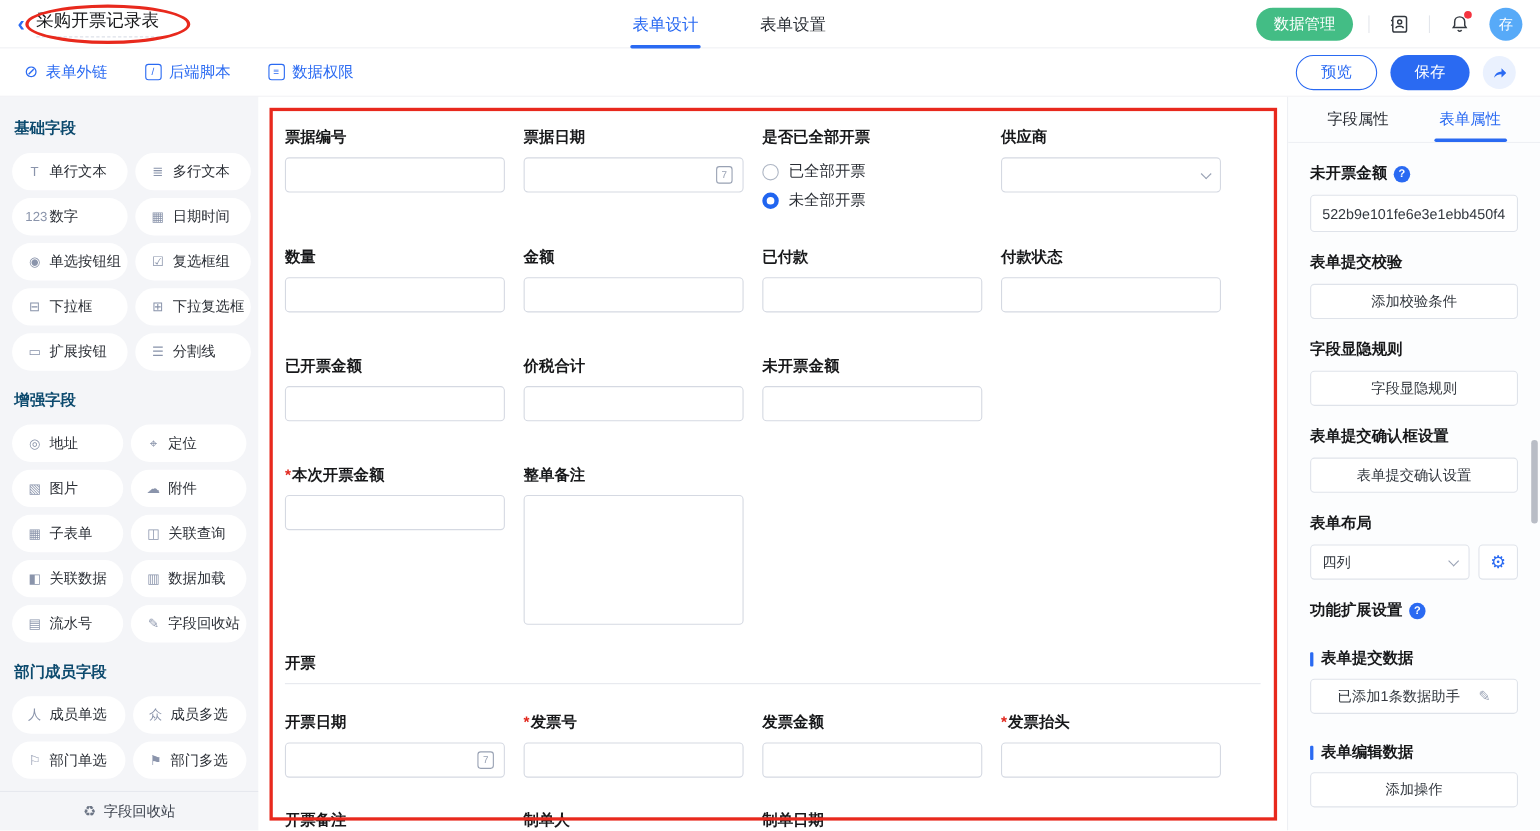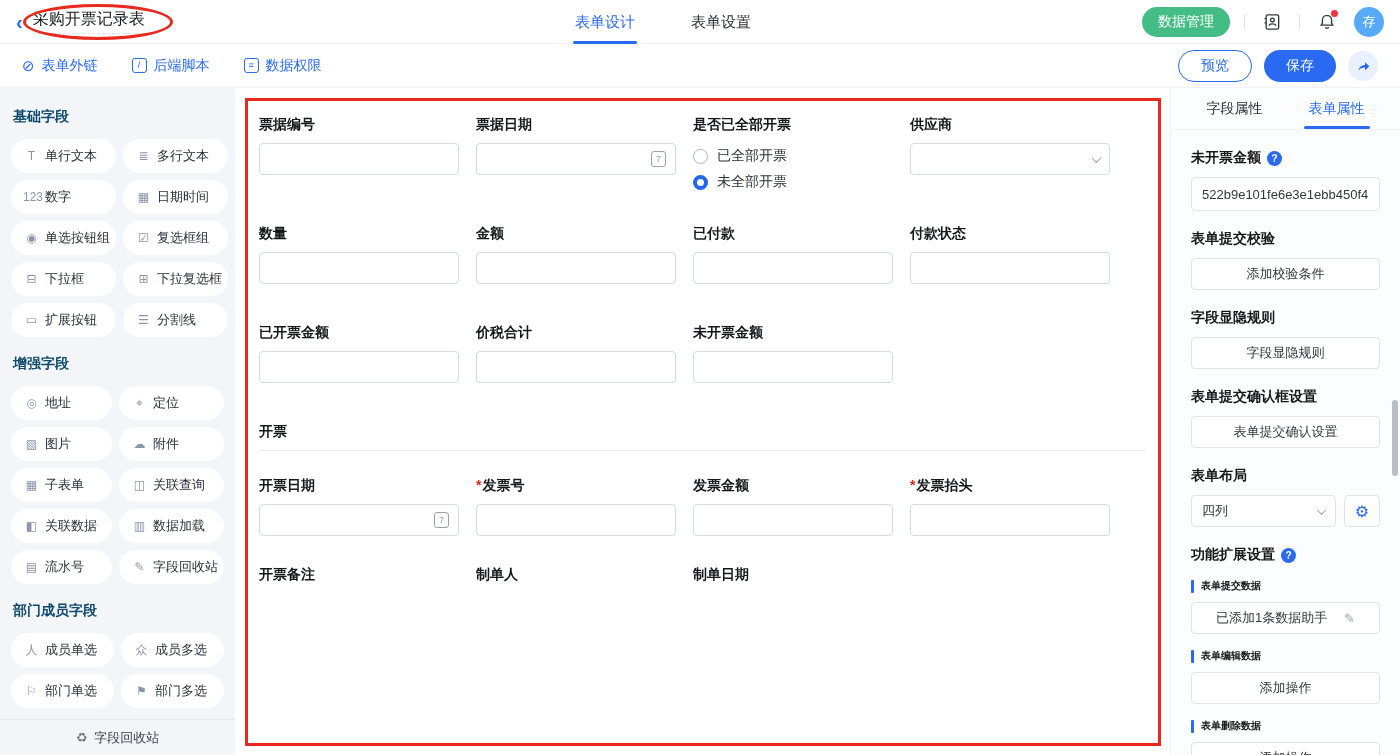--- a/index.html
+++ b/index.html
@@ -68,21 +68,21 @@
   .ptab.active{color:#2a6af2}
   .ptab.active::after{content:"";position:absolute;bottom:0;left:50%;transform:translateX(-50%);width:66px;height:3px;background:#2a6af2;border-radius:2px}
   .ptitle{font-size:14px;font-weight:bold;color:#17181a;margin:19px 0 10px;display:flex;align-items:center;gap:6px}
   .help{width:15px;height:15px;border-radius:50%;background:#2a6af2;color:#fff;font-size:10px;display:flex;align-items:center;justify-content:center;cursor:pointer}
   .pctrl{height:32px;border:1px solid #dfe3ea;border-radius:4px;background:#fff;display:flex;align-items:center;justify-content:center;font-size:13px;color:#33383f;cursor:pointer}
   .pctrl.left{justify-content:flex-start;padding:16px 10px}
   .pctrl.between{justify-content:space-between;padding:0 24px}
   .layout-row{display:flex;gap:8px}
   .layout-row .pctrl{flex:1;justify-content:space-between;padding:0 10px}
   .gear-btn{width:36px;height:32px;border:1px solid #dfe3ea;border-radius:4px;background:#fff;display:flex;align-items:center;justify-content:center;color:#2a6af2;font-size:16px;cursor:pointer;flex:none}
-  .pgroup-label{display:flex;align-items:center;gap:7px;font-size:10px;font-weight:bold;color:#17181a;margin:15px 0 9px}
+  .pgroup-label{display:flex;align-items:center;gap:7px;font-size:14px;font-weight:bold;color:#17181a;margin:26px 0 9px}
   .blue-bar{width:3px;height:13px;background:#2a6af2;border-radius:1px;flex:none}
   .pencil{color:#9aa3b5;font-size:13px}
   .scroll-thumb{position:absolute;right:2px;top:312px;width:6px;height:76px;background:#b9bdc6;border-radius:3px;cursor:pointer}
 </style>
 </head>
 <body>
 
 <div class="header">
   <span class="back">‹</span>
   <span class="doc-title">采购开票记录表</span>
@@ -338,20 +338,32 @@
       <div>
           <span class="fld-label">价税合计</span>
           <div class="inp"></div>
         </div>
       <div>
           <span class="fld-label">未开票金额</span>
           <div class="inp"></div>
         </div>
     </div>
 
+    <div class="frow" style="margin-bottom:26px">
+      <div>
+        <span class="fld-label"><span class="star">*</span><span>本次开票金额</span></span>
+        <div class="inp"></div>
+      </div>
+      <div>
+        <span class="fld-label">整单备注</span>
+        <div class="txtarea"></div>
+      </div>
+      <div></div>
+        <div></div>
+    </div>
 
     <div class="sec-divider" style="margin-bottom:26px">
       <span class="fld-label">开票</span>
       <div class="sec-line"></div>
     </div>
 
     <div class="frow" style="margin-bottom:30px">
       <div>
         <span class="fld-label">开票日期</span>
         <div class="inp">

